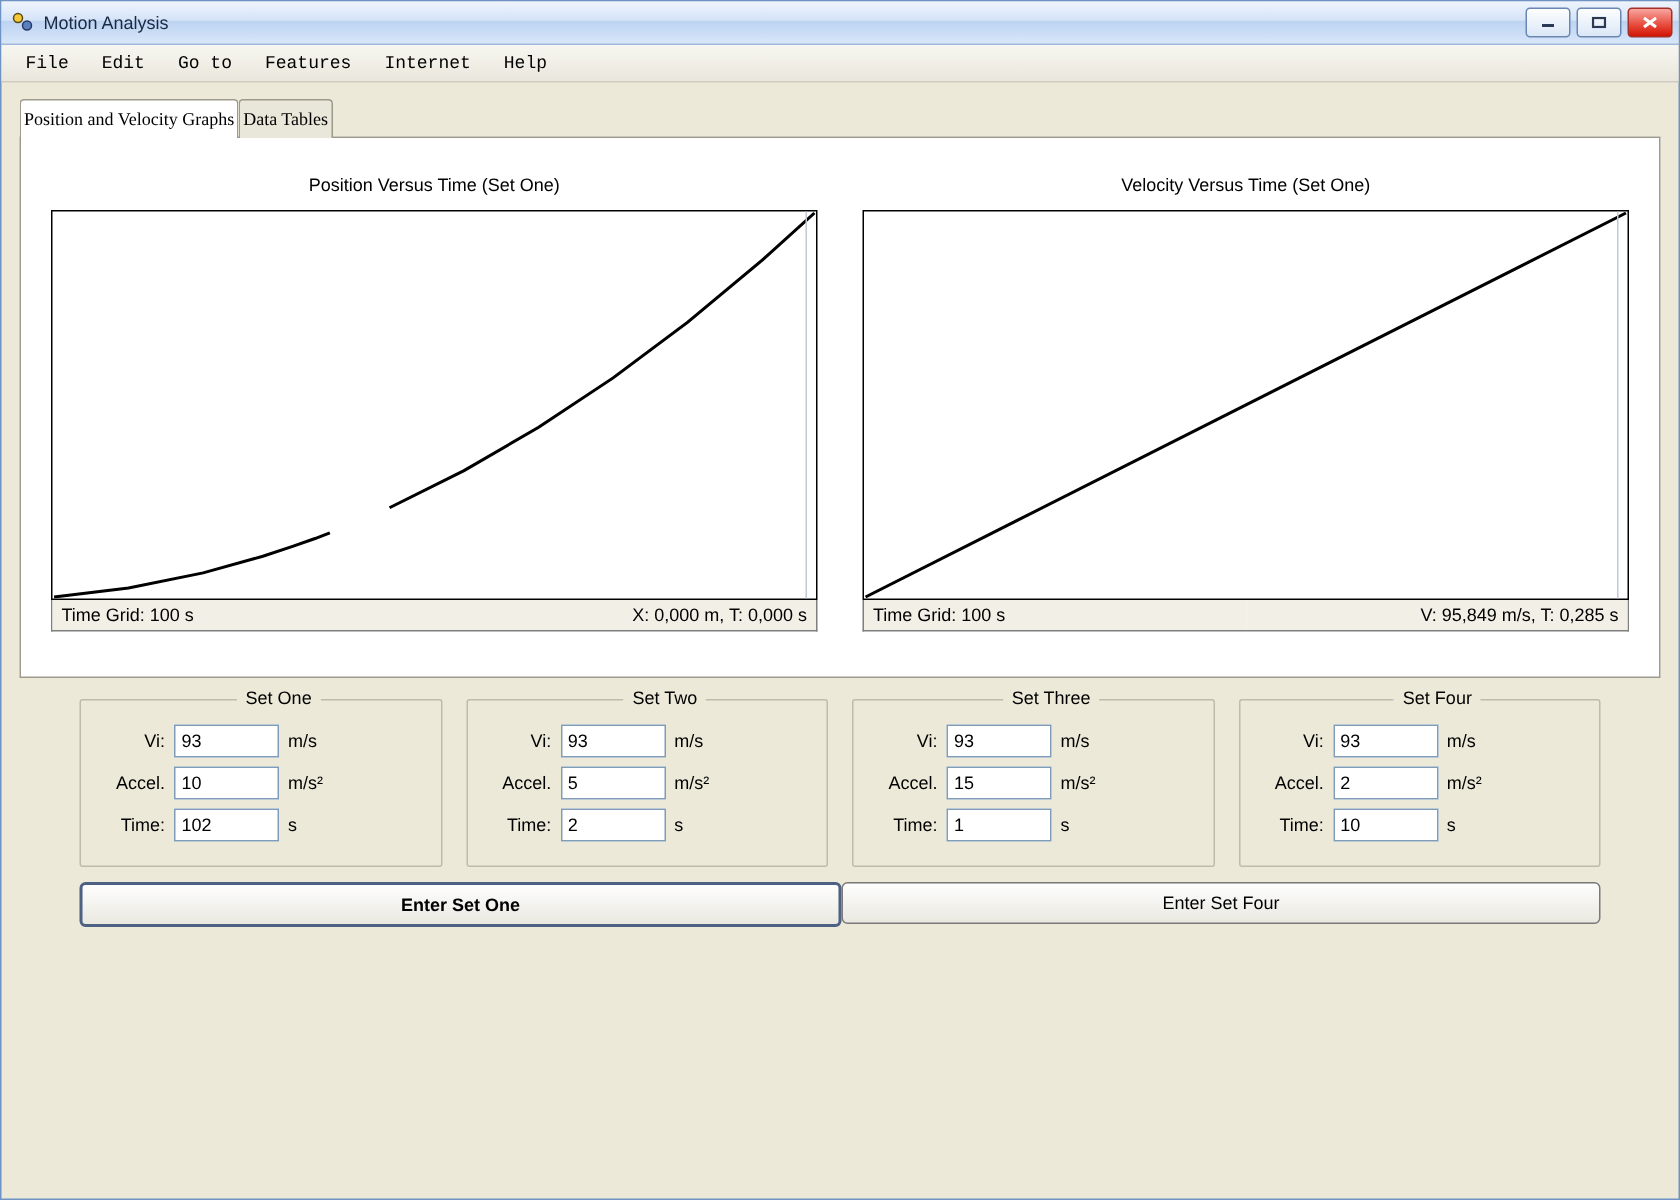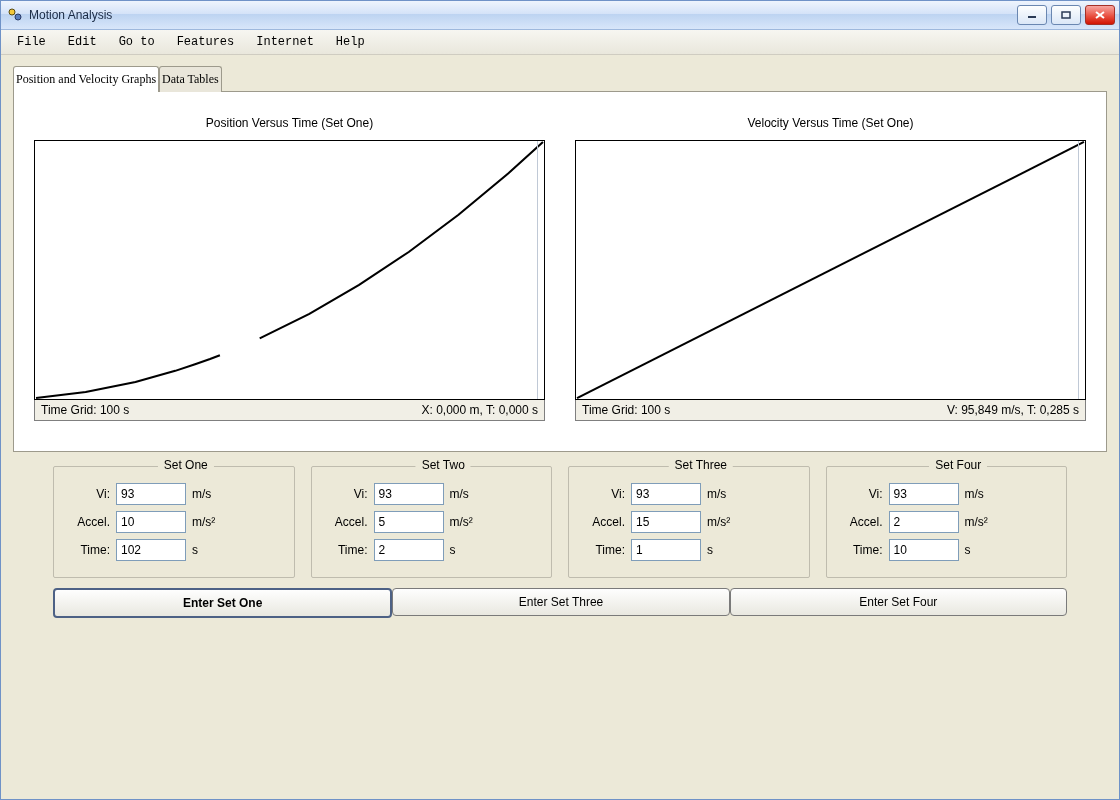--- a/index.html
+++ b/index.html
@@ -202,18 +202,17 @@
           <span class="lbl">Time:</span>
           <input value="10" style="">
           <span class="unit">s</span>
         </div>
       </div>
 
     </div>
 
     <div class="btn-row">
       <div class="btn default">Enter Set One</div>
-      <div class="btn">Enter Set Three</div>
       <div class="btn">Enter Set Four</div>
     </div>
 
   </div>
 </div>
 
 </body></html>

